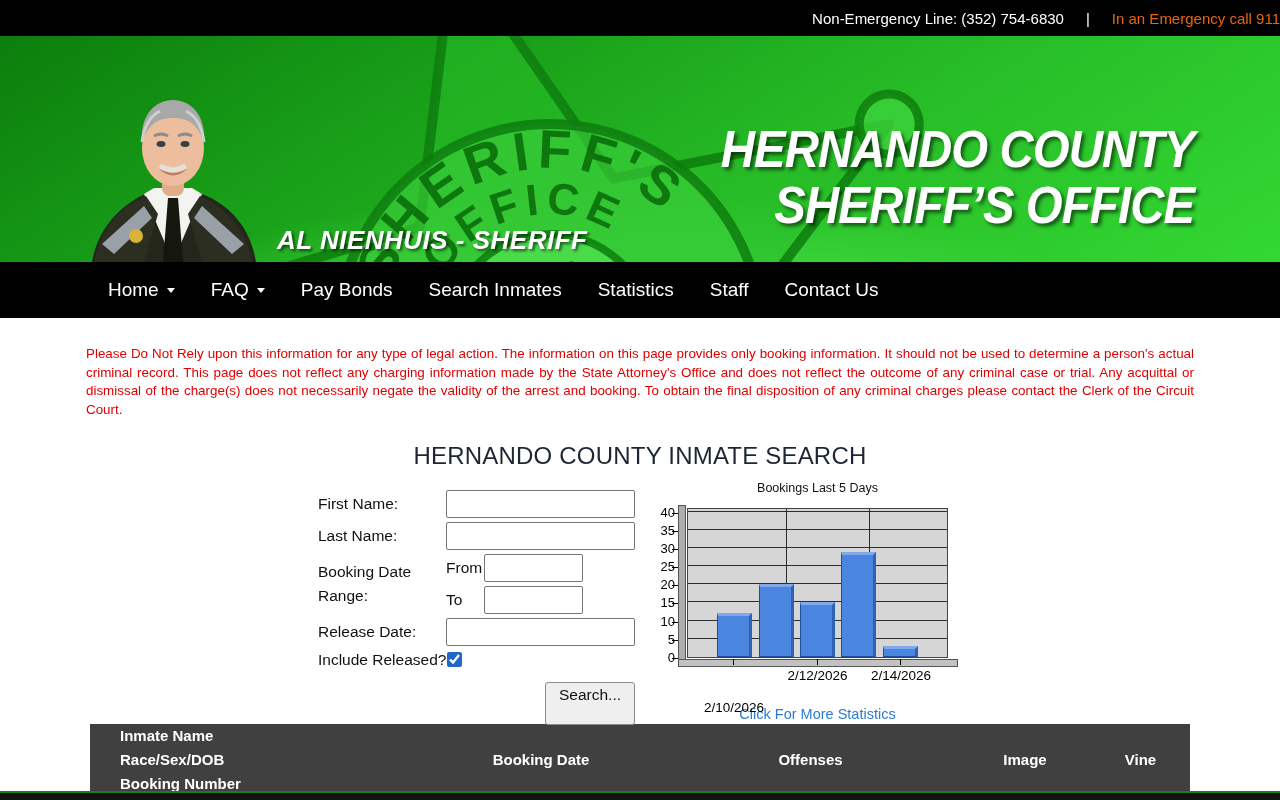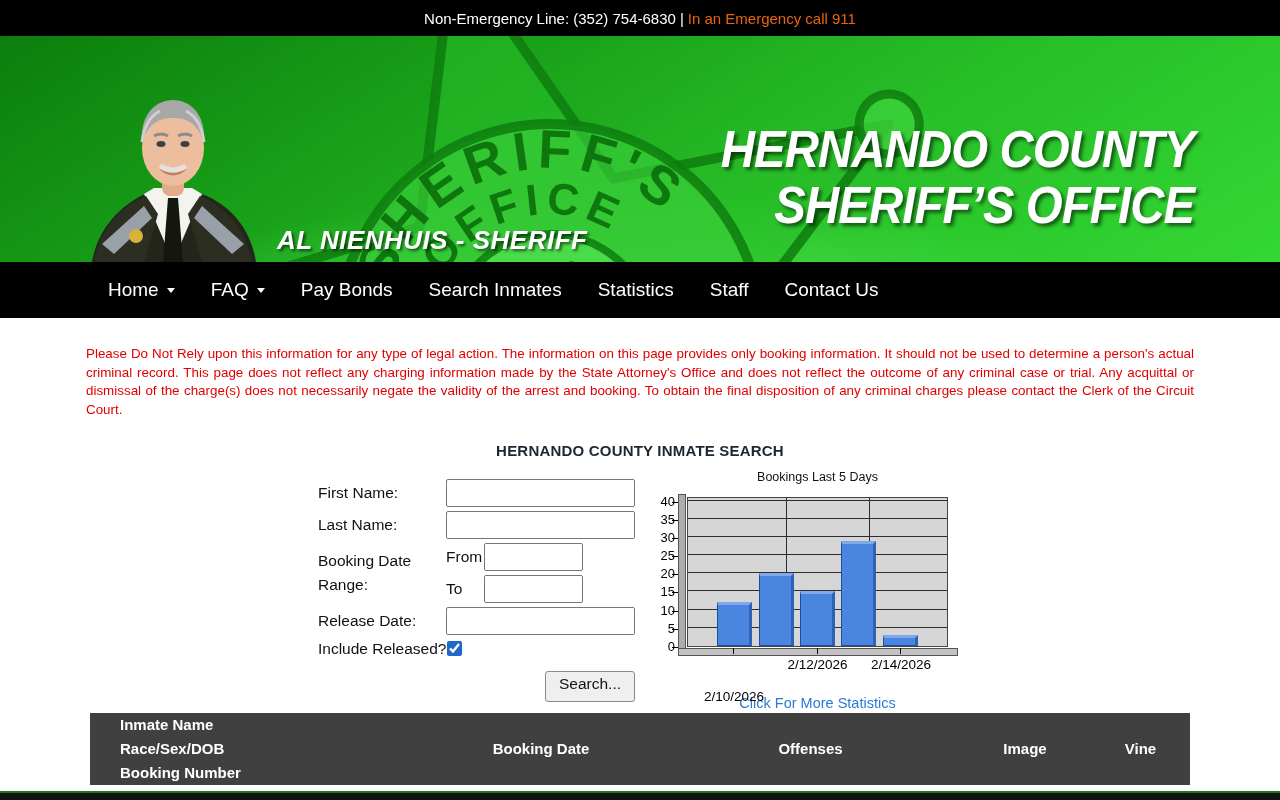--- a/index.html
+++ b/index.html
@@ -1,21 +1,21 @@
 <!DOCTYPE html>
 <html><head>
 <meta charset="utf-8">
 <style>
   * { margin:0; padding:0; box-sizing:border-box; }
   html,body { width:1280px; height:800px; overflow:hidden; background:#fff;
               font-family:"Liberation Sans", sans-serif; position:relative; }
 
   
   .topbar { height:36px; background:#000; color:#fff; display:flex;
-            align-items:center; justify-content:center; gap:4px; font-size:15px; }
+            align-items:center; justify-content:flex-end; gap:22px; font-size:15px; }
   .topbar .emergency { color:#e8650f; }
 
   
   .banner { position:relative; height:226px; overflow:hidden;
             background:
               radial-gradient(ellipse 60% 75% at 48% 115%, rgba(90,240,90,.65) 0%, rgba(90,240,90,0) 60%),
               linear-gradient(148deg, #0c7e0c 0%, #179c17 28%, #27bd27 62%, #33d833 100%); }
   .badge-svg { position:absolute; left:150px; top:-180px; width:800px; height:800px; }
   .sheriff-photo { position:absolute; left:84px; bottom:0; width:178px; height:176px; }
   .banner-title { position:absolute; top:86px; right:86px; text-align:right; color:#fff;
@@ -30,42 +30,42 @@
   .navbar { height:56px; background:#000; display:flex; align-items:center; padding-left:90px; }
   .nav-item { color:#fff; font-size:19px; padding:0 18px; cursor:pointer; white-space:nowrap;
               display:flex; align-items:center; }
   .caret { display:inline-block; margin-left:8px; width:0; height:0;
            border-left:4.5px solid transparent; border-right:4.5px solid transparent;
            border-top:5px solid #fff; }
 
   
   .disclaimer { margin:27px 86px 8px 86px; color:#e00000; font-size:13.4px;
                 line-height:18.7px; text-align:justify; }
-  .page-heading { margin-top:22px; text-align:center; font-size:15px; font-weight:bold;
+  .page-heading { margin-top:22px; text-align:center; font-size:24px; font-weight:normal;
                   color:#1c2733; letter-spacing:.2px; }
 
   .search-area { position:relative; height:236px; margin-top:18px; }
 
   
   .form-grid { position:absolute; left:318px; top:2px; width:317px;
                display:grid; grid-template-columns:128px 189px; row-gap:4px; align-items:center; }
   .flabel { font-size:15.5px; color:#111; line-height:24px; }
   .tinput { height:28px; width:189px; border:1px solid #767676; border-radius:2px;
             font-size:14px; padding:0 6px; background:#fff; }
   .sub-date { display:flex; flex-direction:column; gap:4px;justify-content:flex-end; }
   .sub-row { display:flex; align-items:center; }
   .sub-row .flabel { width:38px; }
   .sinput { height:28px; width:99px; border:1px solid #767676; border-radius:2px;
             font-size:14px; padding:0 6px; background:#fff; }
   .include-row { grid-column:1 / 3; display:flex; align-items:center; height:20px; }
   .include-row input { width:15px; height:15px; accent-color:#2168c6; margin-left:1px; }
   .btn-row { grid-column:1 / 3; display:flex; justify-content:flex-end; margin-top:8px; }
   .search-btn { font-family:"Liberation Sans", sans-serif; font-size:15.5px; color:#111;
                 background:#efefef; border:1px solid #8a8a8a; border-radius:3px;
-                padding:3px 13px 8px; cursor:pointer; }
+                padding:3px 13px 20px; cursor:pointer; }
 
   
   .chart-wrap { position:absolute; left:652px; top:-7px; width:300px; }
   .chart-title { margin-left:35px; width:261px; text-align:center; font-size:12.5px;
                  color:#111; margin-bottom:13px; }
   .plot-outer { position:relative; margin-left:35px; width:261px; height:150px; }
   .plot { position:absolute; inset:0; background:#d6d6d6; border:1px solid #444; overflow:hidden; }
   .gridline { position:absolute; left:0; right:0; height:1px; background:#2d2d2d; }
   .vline { position:absolute; top:0; bottom:0; width:1px; background:#2d2d2d; }
   .bar { position:absolute; bottom:0; width:13.5%; background:#4a86e0;

